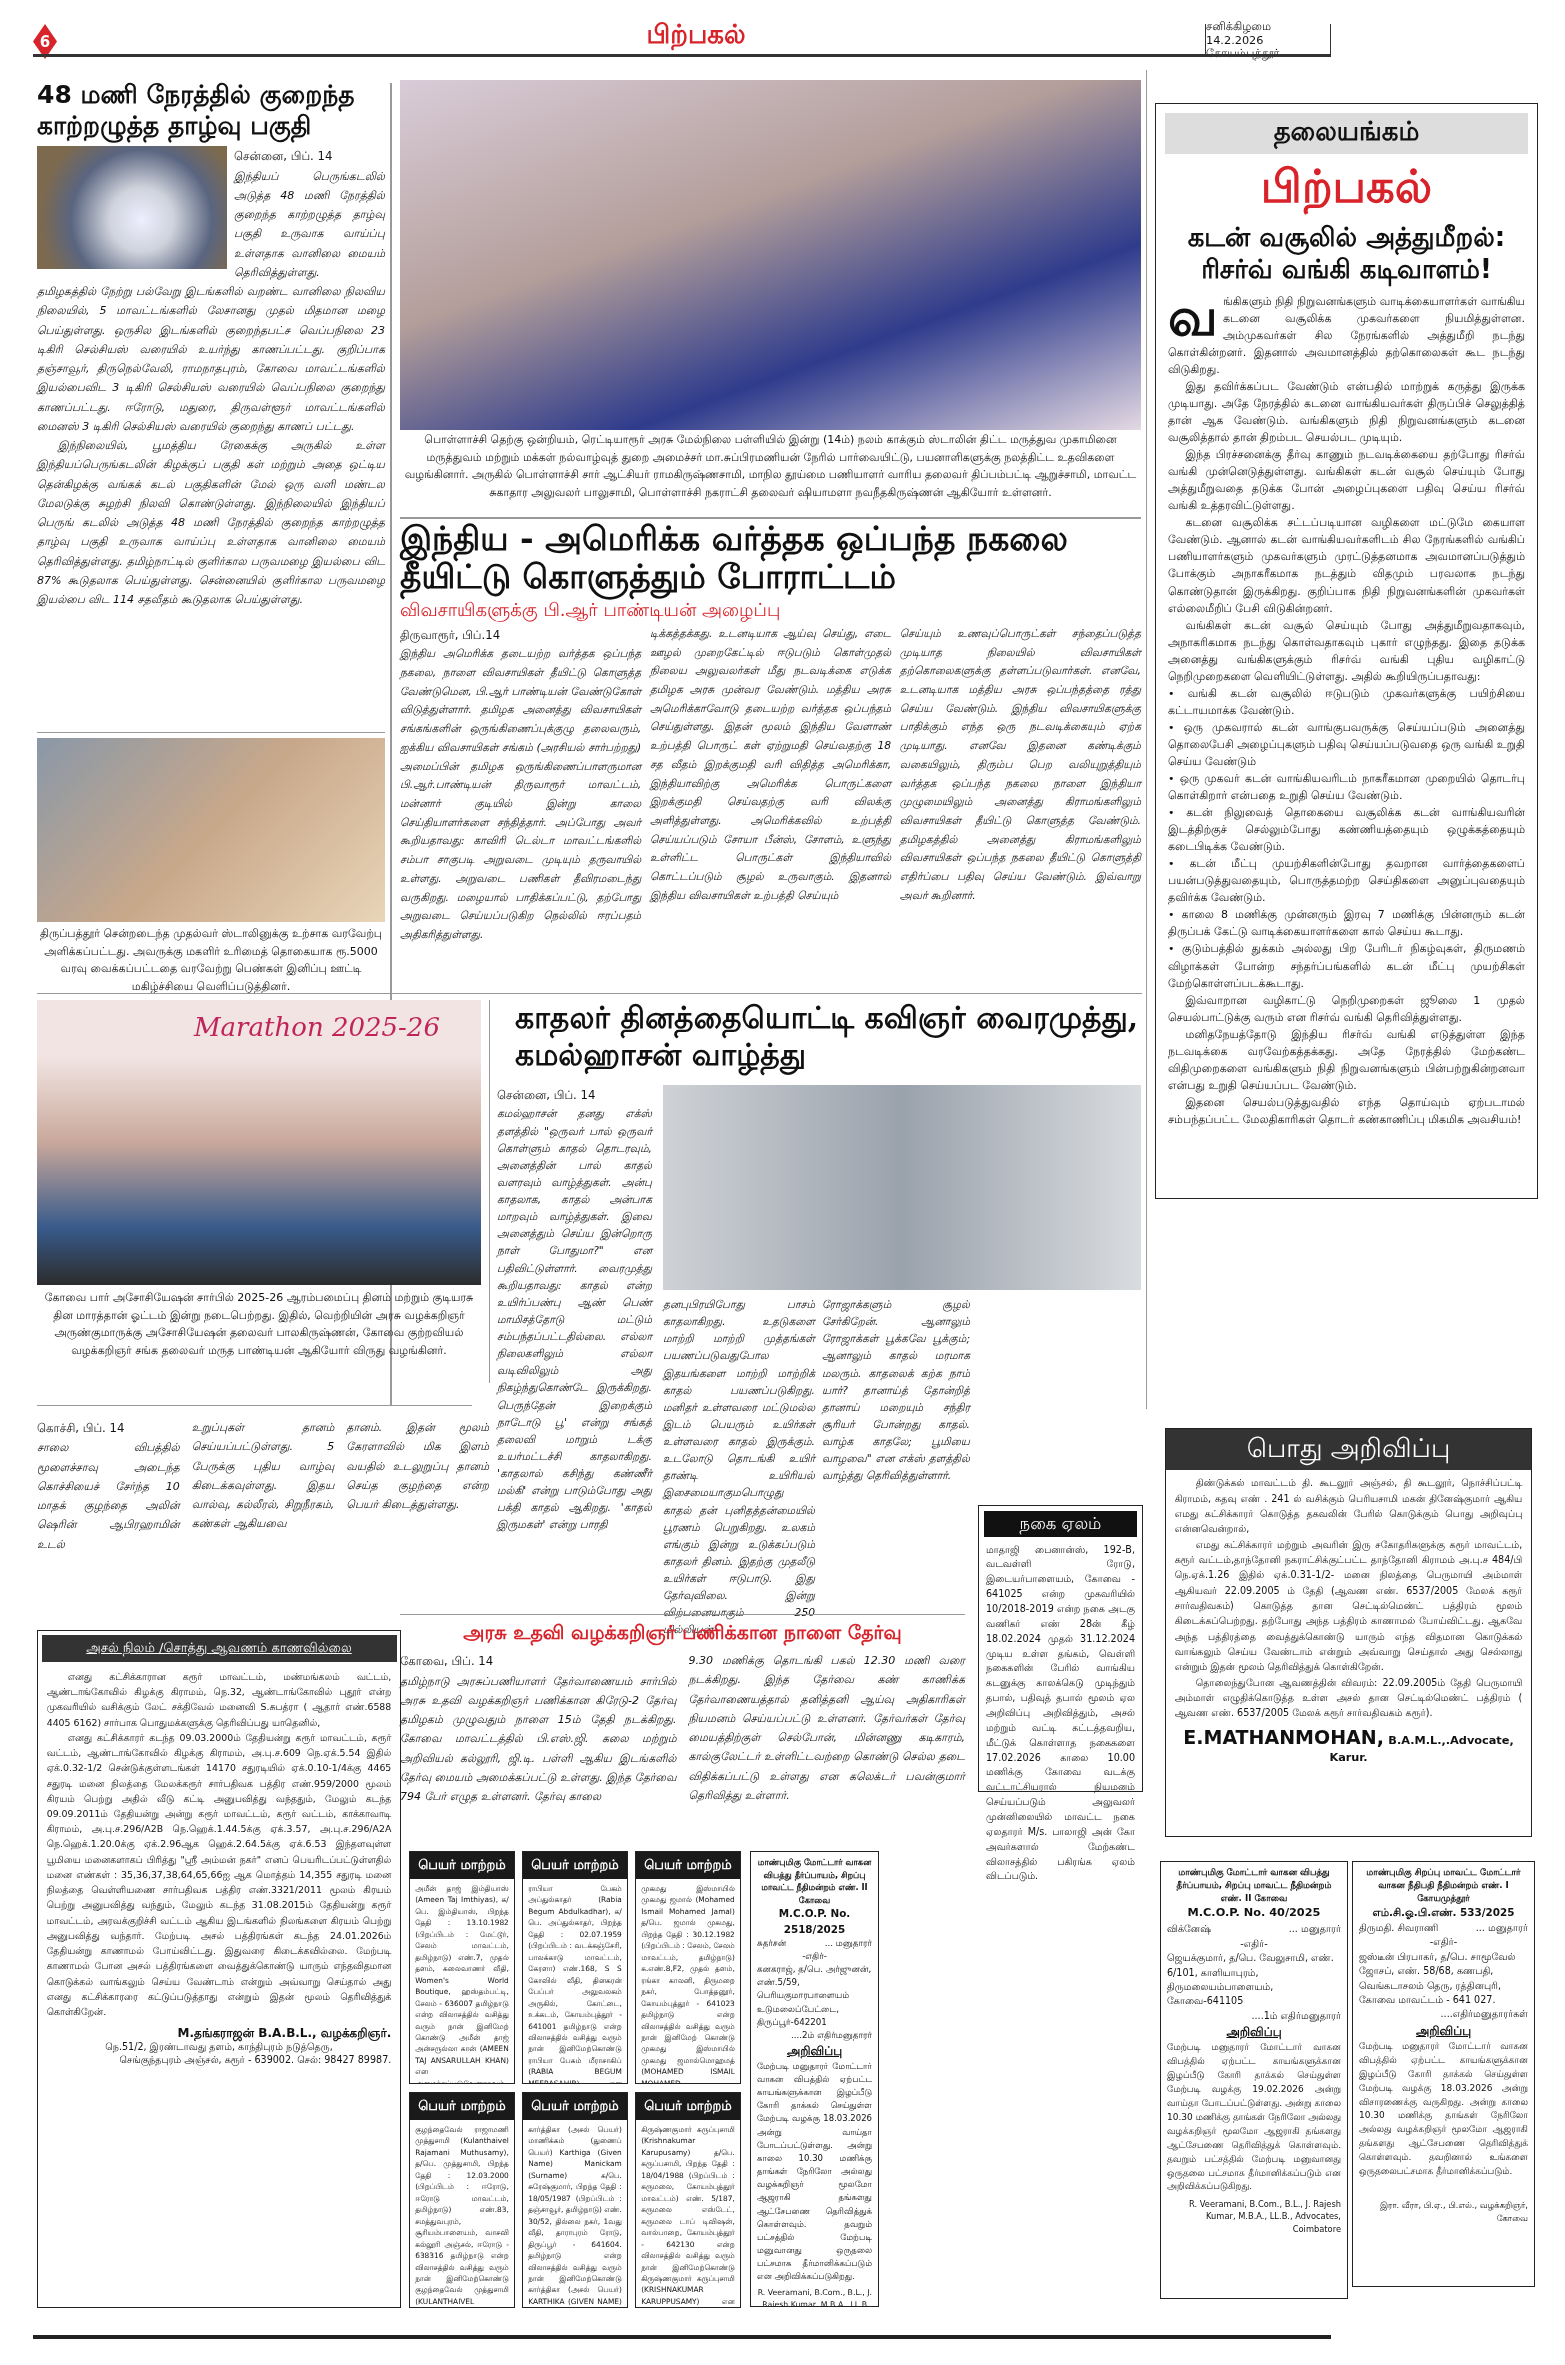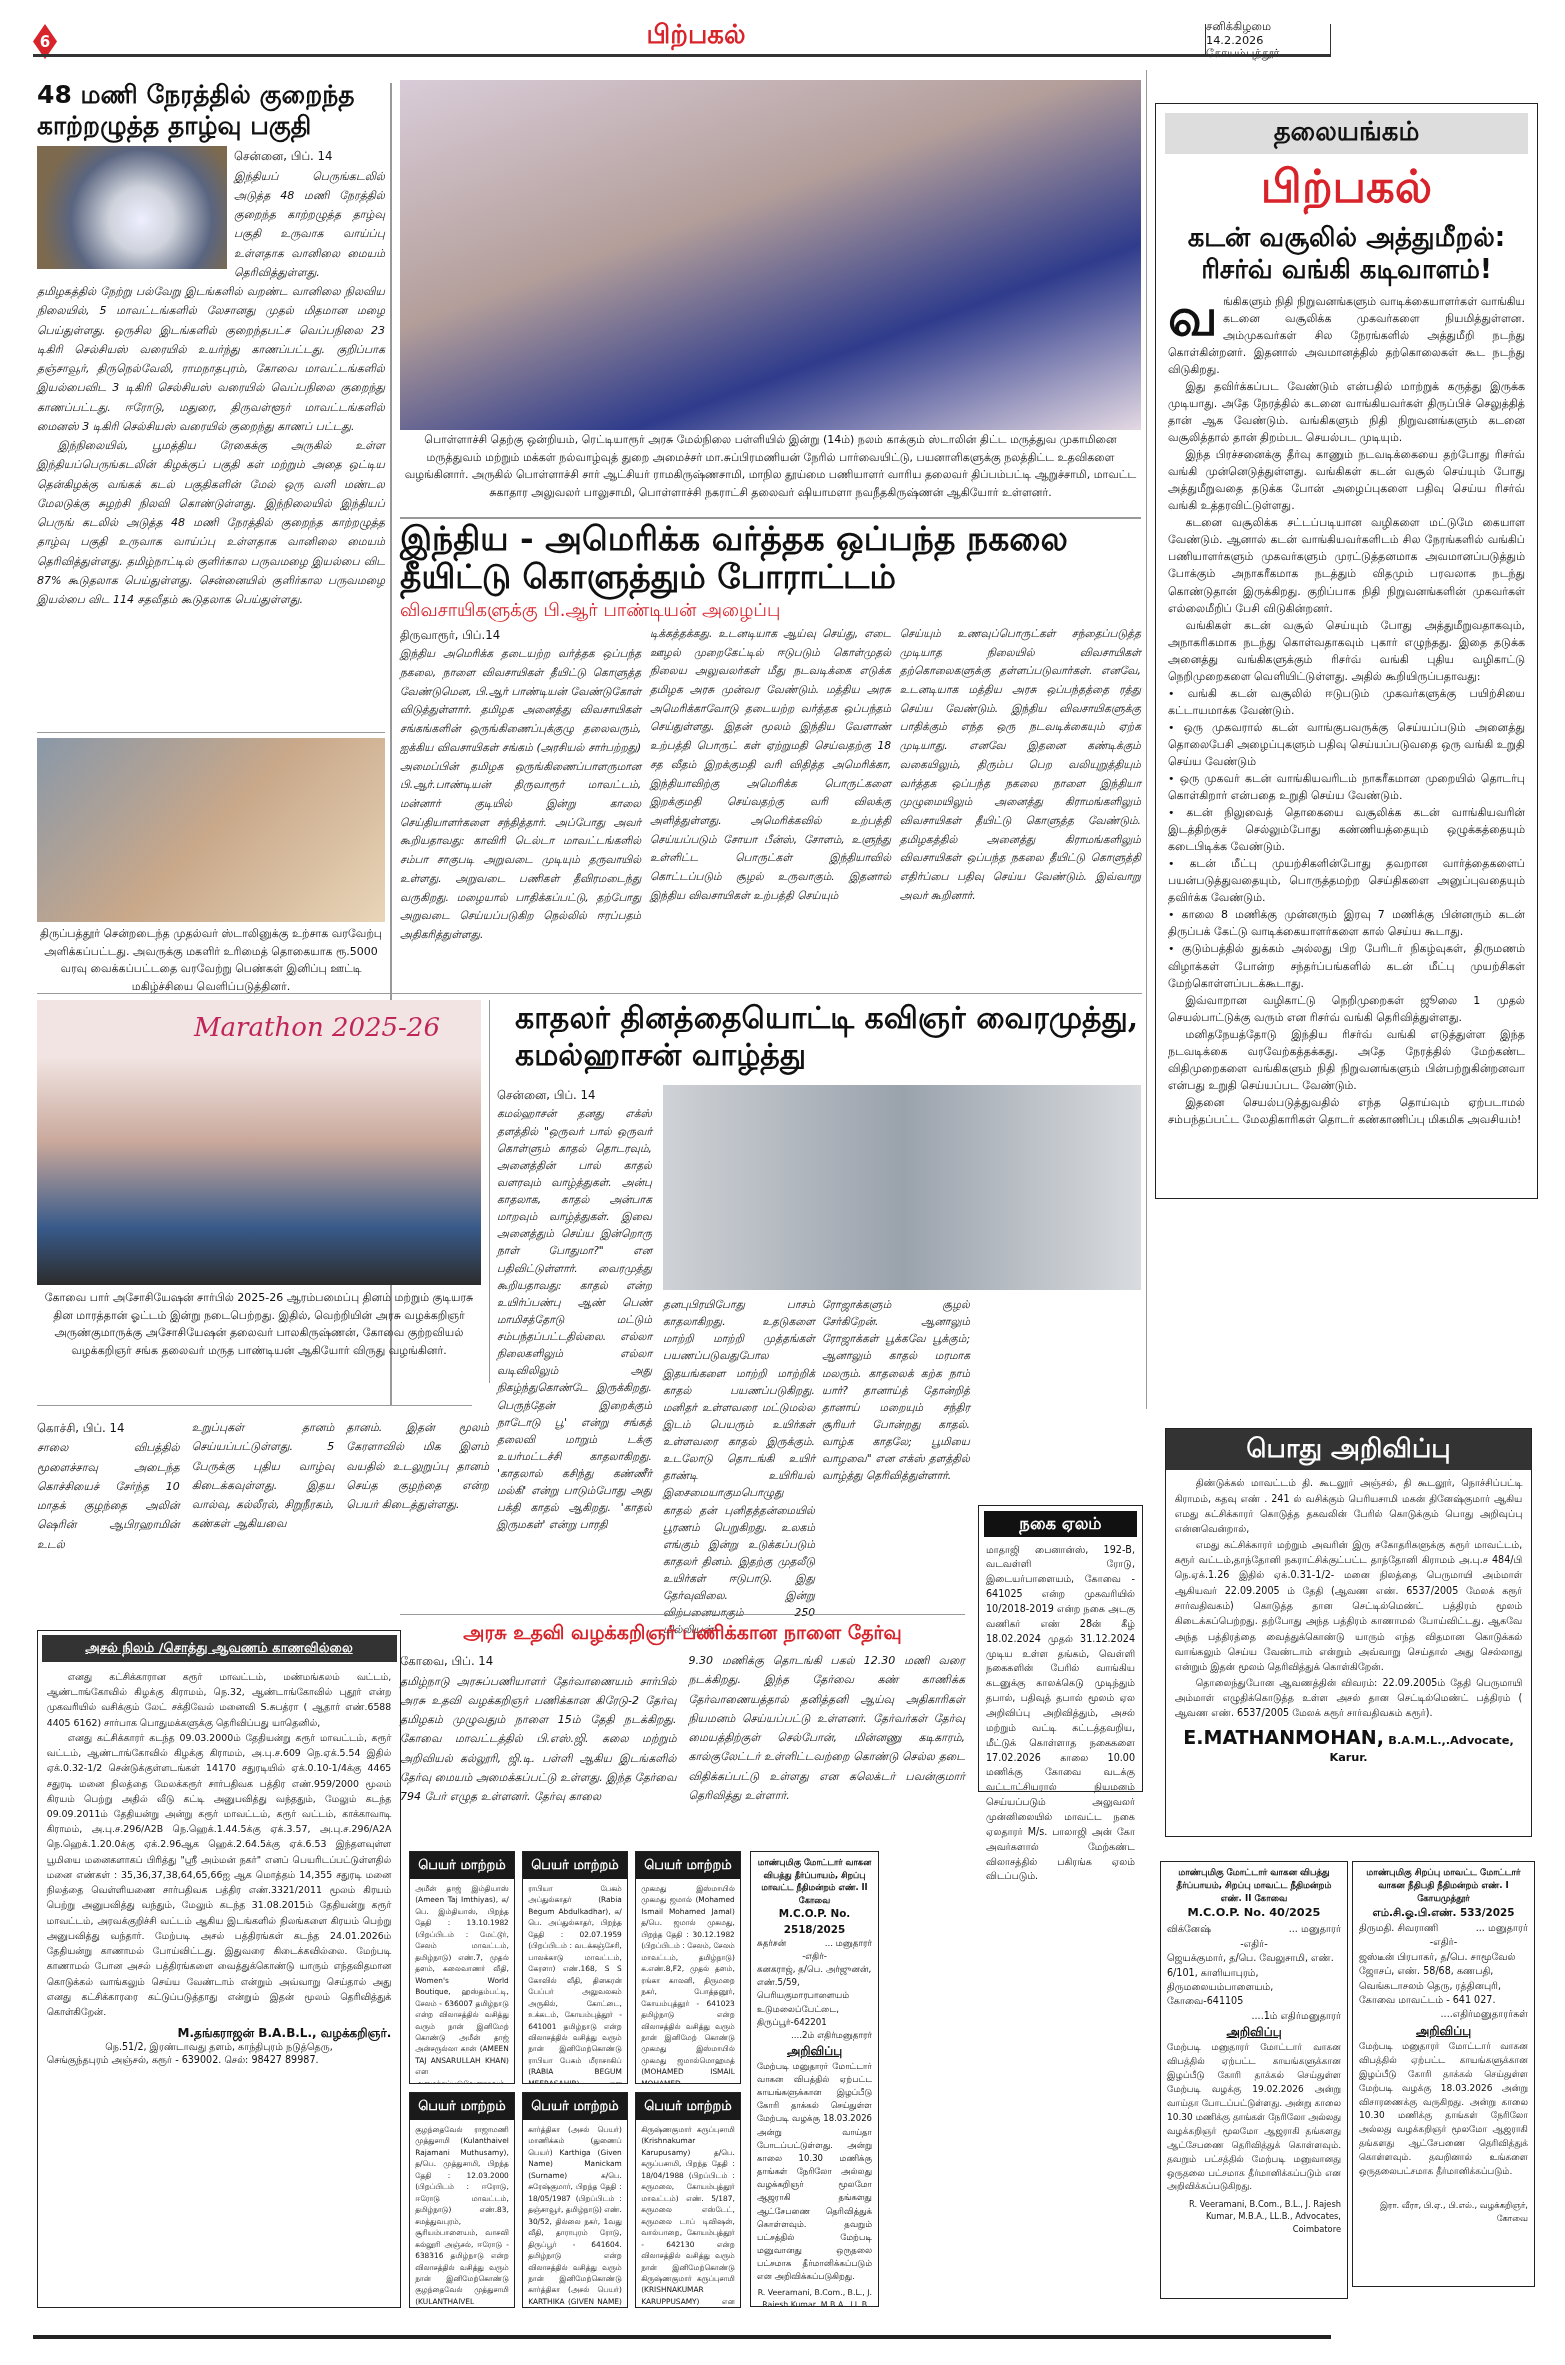--- a/index.html
+++ b/index.html
@@ -10,21 +10,21 @@
 .masthead{left:644px;top:19px;width:104px;text-align:center;color:#d8232a;font-weight:bold;font-size:26px;font-family:"DejaVu Serif",serif}
 .dateline{left:1205px;top:24px;width:126px;height:33px;border-left:0.9px solid #333;border-right:1.7px solid #333;font-size:11.3px;display:flex;align-items:center;justify-content:center;transform:skewX(-0deg)}
 .vrule{background:#999;width:1.7px}
 .hrule{background:#999;height:1.7px}
 h1,h2{font-family:"DejaVu Sans",sans-serif;font-weight:bold;line-height:1.22}
 .p{font-size:11px;line-height:1.75;text-align:justify;font-style:italic}
 .pn{font-size:11px;line-height:1.75;text-align:justify}
 .cap{font-size:11px;line-height:1.6;text-align:center}
 .img{background:#b9b3a8}
 .box{border:1.7px solid #222}
-.darkbar{background:#333;color:#fff;font-weight:bold;text-align:center}
+.darkbar{background:#333;color:#fff;font-weight:normal;text-align:center}
 .pm-head{background:#1a1a1a;color:#fff;font-weight:bold;text-align:center;font-size:18px;padding:5.2px 0}
 .pm-body{font-size:10px;line-height:1.55;padding:3.5px 5.2px;text-align:justify}
 .court{font-size:10px;line-height:1.5;padding:4.3px 6px}
 .court .c{text-align:center;font-weight:bold}
 .u{text-decoration:underline;text-align:center;font-weight:bold;font-size:12px}
 .redtxt{color:#d8232a}
 </style>
 </head>
 <body>
 
@@ -157,21 +157,21 @@
   </div>
 </section>
 
 <section class="abs box" style="left:37px;top:1630px;width:364px;height:678px;border-width:0.9px">
   <div class="darkbar" style="font-size:13px;padding:5.2px 0;margin:3.5px;text-decoration:underline">அசல் நிலம் /சொத்து ஆவணம் காணவில்லை</div>
   <div style="padding:3.5px 8.7px">
     <p class="pn" style="font-size:9.4px;line-height:1.62;text-indent:21px">எனது கட்சிக்காரான கரூர் மாவட்டம், மண்மங்கலம் வட்டம், ஆண்டாங்கோவில் கிழக்கு கிராமம், நெ.32, ஆண்டாங்கோவில் புதூர் என்ற முகவரியில் வசிக்கும் லேட் சக்திவேல் மனைவி S.சுபத்ரா ( ஆதார் எண்.6588 4405 6162) சார்பாக பொதுமக்களுக்கு தெரிவிப்பது யாதெனில்,</p>
     <p class="pn" style="font-size:9.4px;line-height:1.62;text-indent:21px">எனது கட்சிக்காரர் கடந்த 09.03.2000ம் தேதியன்று கரூர் மாவட்டம், கரூர் வட்டம், ஆண்டாங்கோவில் கிழக்கு கிராமம், அ.பு.ச.609 நெ.ஏக்.5.54 இதில் ஏக்.0.32-1/2 சென்டுக்குள்ளடங்கள் 14170 சதுரடியில் ஏக்.0.10-1/4க்கு 4465 சதுரடி மனை நிலத்தை மேலக்கரூர் சார்பதிவக பத்திர எண்.959/2000 மூலம் கிரயம் பெற்று அதில் வீடு கட்டி அனுபவித்து வந்ததும், மேலும் கடந்த 09.09.2011ம் தேதியன்று அன்று கரூர் மாவட்டம், கரூர் வட்டம், காக்காவாடி கிராமம், அ.பு.ச.296/A2B நெ.ஹெக்.1.44.5க்கு ஏக்.3.57, அ.பு.ச.296/A2A நெ.ஹெக்.1.20.0க்கு ஏக்.2.96ஆக ஹெக்.2.64.5க்கு ஏக்.6.53 இந்தளவுள்ள பூமியை மனைகளாகப் பிரித்து "ஸ்ரீ அம்மன் நகர்" எனப் பெயரிடப்பட்டுள்ளதில் மனை எண்கள் : 35,36,37,38,64,65,66ஐ ஆக மொத்தம் 14,355 சதுரடி மனை நிலத்தை வெள்ளியணை சார்பதிவக பத்திர எண்.3321/2011 மூலம் கிரயம் பெற்று அனுபவித்து வந்தும், மேலும் கடந்த 31.08.2015ம் தேதியன்று கரூர் மாவட்டம், அரவக்குறிச்சி வட்டம் ஆகிய இடங்களில் நிலங்களை கிரயம் பெற்று அனுபவித்து வந்தார். மேற்படி அசல் பத்திரங்கள் கடந்த 24.01.2026ம் தேதியன்று காணாமல் போய்விட்டது. இதுவரை கிடைக்கவில்லை. மேற்படி காணாமல் போன அசல் பத்திரங்களை வைத்துக்கொண்டு யாரும் எந்தவிதமான கொடுக்கல் வாங்கலும் செய்ய வேண்டாம் என்றும் அவ்வாறு செய்தால் அது எனது கட்சிக்காரரை கட்டுப்படுத்தாது என்றும் இதன் மூலம் தெரிவித்துக் கொள்கிறேன்.</p>
     <div style="text-align:right;font-size:12px;font-weight:bold;margin-top:7px">M.தங்கராஜன் B.A.B.L., வழக்கறிஞர்.</div>
     <div style="text-align:center;font-size:9.6px">நெ.51/2, இரண்டாவது தளம், காந்திபுரம் நடுத்தெரு,</div>
-    <div style="text-align:left;font-size:9.6px">செங்குந்தபுரம் அஞ்சல், கரூர் - 639002. செல்: 98427 89987.</div>
+    <div style="text-align:right;font-size:9.6px">செங்குந்தபுரம் அஞ்சல், கரூர் - 639002. செல்: 98427 89987.</div>
   </div>
 </section>
 
 <div class="abs box" style="left:409px;top:1851px;width:106px;height:233px;border-width:1.7px;overflow:hidden">
   <div class="pm-head" style="font-size:13px">பெயர் மாற்றம்</div>
   <p class="pm-body" style="font-size:7.4px">அமீன் தாஜ் இம்தியாஸ் (Ameen Taj Imthiyas), க/பெ. இம்தியாஸ், பிறந்த தேதி : 13.10.1982 (பிறப்பிடம் : மேட்டூர், சேலம் மாவட்டம், தமிழ்நாடு) எண்.7, முதல் தளம், கலைவாணர் வீதி, Women's World Boutique, ஹஸ்தம்பட்டி, சேலம் - 636007 தமிழ்நாடு என்ற விலாசத்தில் வசித்து வரும் நான் இனிமேற் கொண்டு அமீன் தாஜ் அன்சருல்லா கான் (AMEEN TAJ ANSARULLAH KHAN) என அழைக்கப்படுவேனாகவும்.</p>
 
 </div>
 <div class="abs box" style="left:522px;top:1851px;width:106px;height:233px;border-width:1.7px;overflow:hidden">
   <div class="pm-head" style="font-size:13px">பெயர் மாற்றம்</div>

